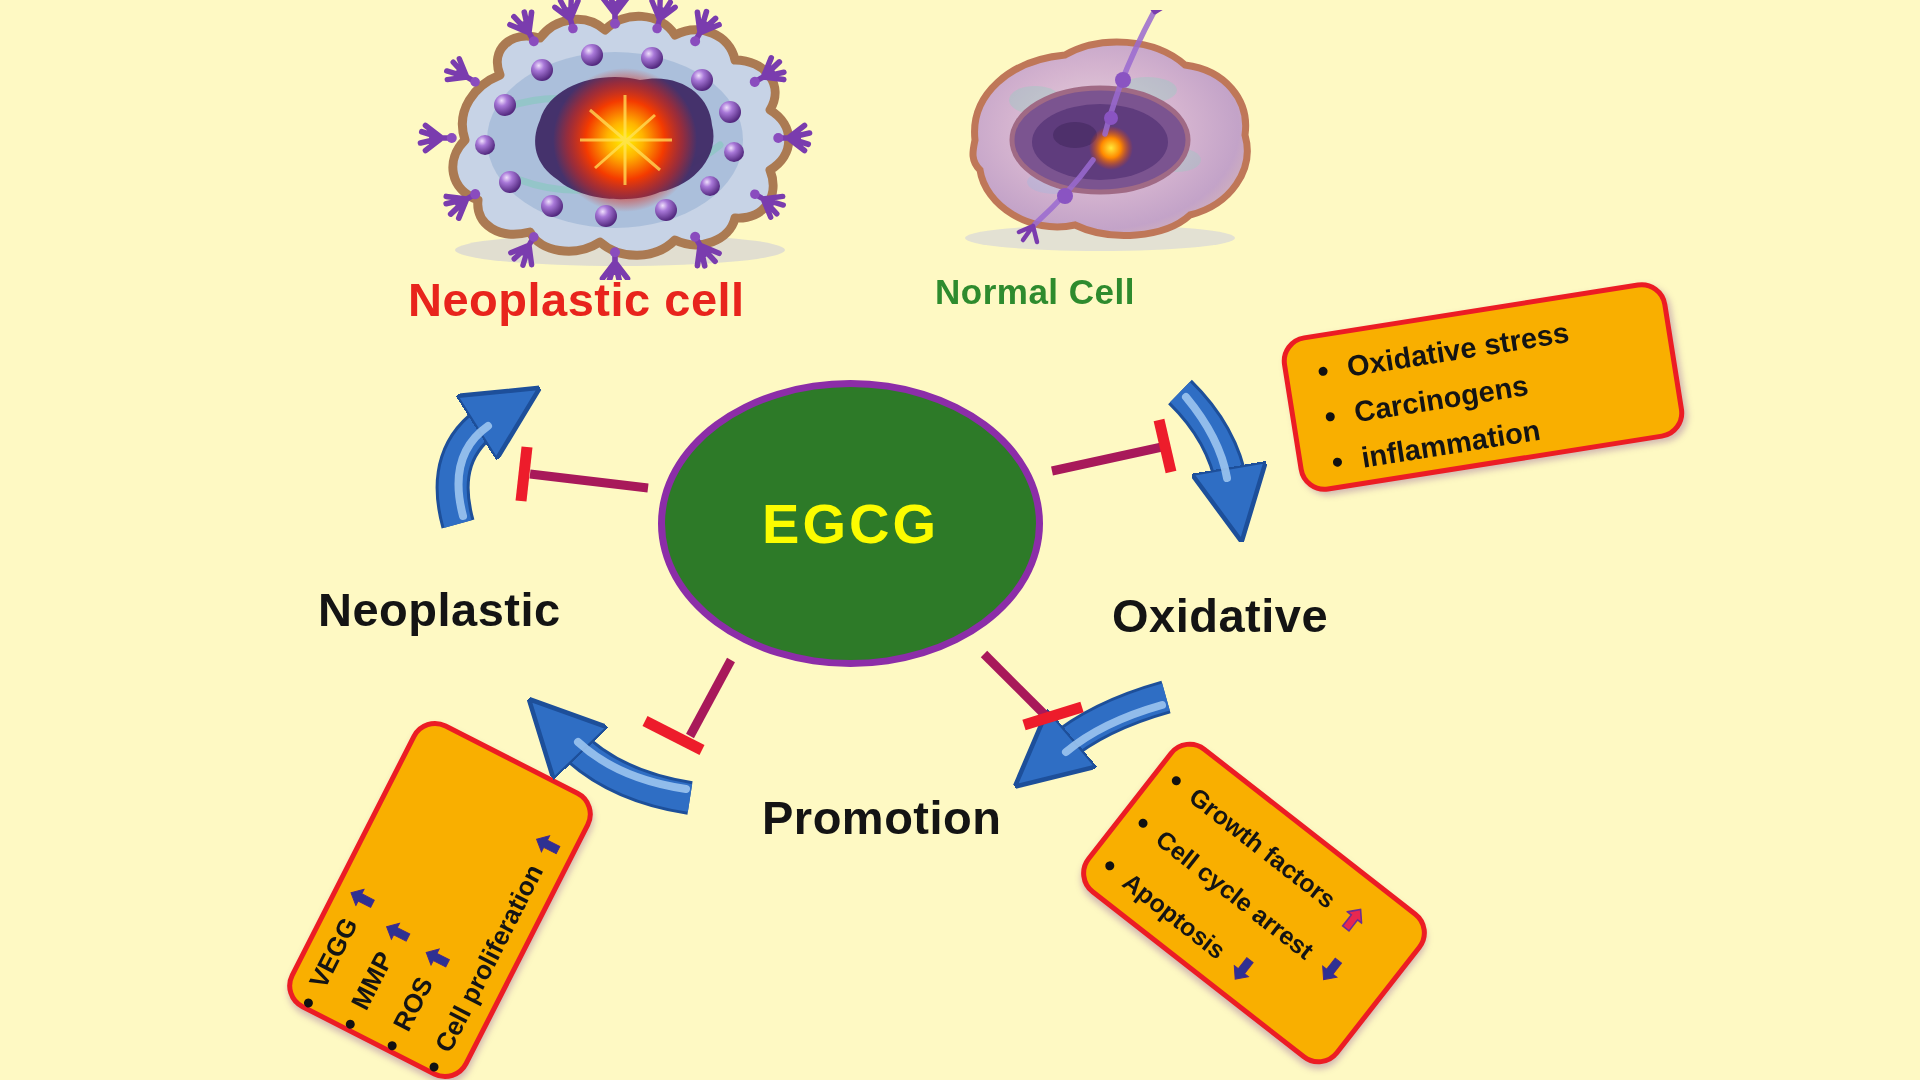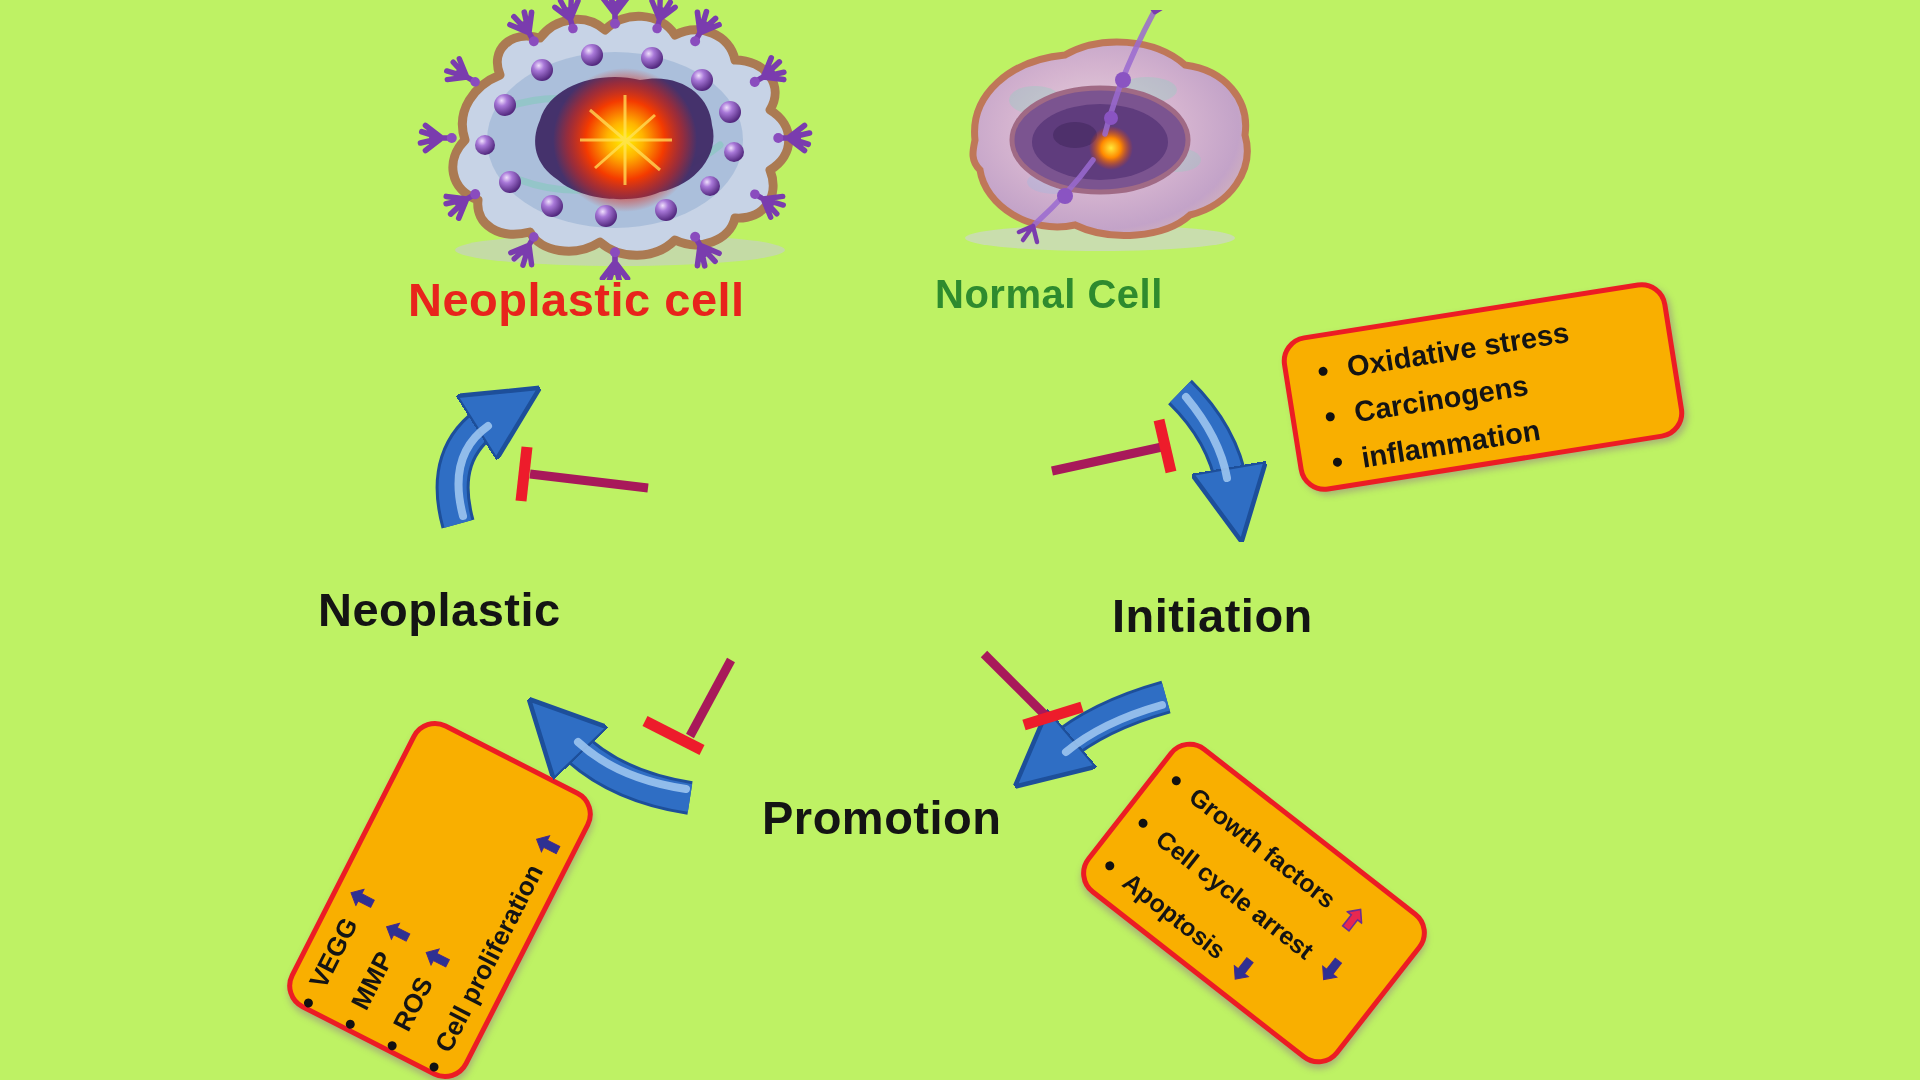--- a/index.html
+++ b/index.html
@@ -1,24 +1,24 @@
 <!DOCTYPE html>
 <html><head>
 <meta charset="utf-8">
 <style>
   html,body{margin:0;padding:0;background:#ffffff;}
   .canvas{
-    position:relative;width:1920px;height:1080px;background:#bef264;overflow:hidden;
+    position:relative;width:1920px;height:1080px;background:#fef9c3;overflow:hidden;
     font-family:"Liberation Sans", sans-serif;
   }
   .abs{position:absolute;}
   
   .big-label{font-weight:bold;white-space:nowrap;letter-spacing:0.5px;}
   .lbl-neoplastic{left:408px;top:272px;font-size:47px;color:#e8241c;}
-  .lbl-normal{left:935px;top:272px;font-size:40px;color:#2e8b2e;}
+  .lbl-normal{left:935px;top:272px;font-size:35px;color:#2e8b2e;}
   .lbl-stage{color:#141414;font-size:47px;}
   .lbl-progression{left:318px;top:582px;}
   .lbl-initiation{left:1112px;top:588px;}
   .lbl-promotion{left:714px;top:790px;margin-left:48px;}
   
   .egcg{
     left:658px;top:380px;width:385px;height:287px;border-radius:50%;
     background:#2d7a28;border:7px solid #8c2da8;box-sizing:border-box;
     display:flex;align-items:center;justify-content:center;
   }
@@ -150,23 +150,26 @@
       <g stroke="#7a3cae" stroke-width="4.5" fill="none" stroke-linecap="round">
         <path d="M240 2 L244 -10 M240 2 L232 -8 M240 2 L250 -4"></path>
         <path d="M118 216 L104 222 M118 216 L108 230 M118 216 L122 232"></path>
       </g>
     </svg>
   </div>
 
   <div class="abs big-label lbl-neoplastic">Neoplastic cell</div>
   <div class="abs big-label lbl-normal">Normal Cell</div>
   <div class="abs big-label lbl-stage lbl-progression">Neoplastic</div>
-  <div class="abs big-label lbl-stage lbl-initiation">Initiation</div>
+  <div class="abs big-label lbl-stage lbl-initiation">Oxidative</div>
   <div class="abs big-label lbl-stage lbl-promotion">Promotion</div>
 
+  <div class="abs egcg">
+    <span class="egcg-text">EGCG</span>
+  </div>
 
   <div class="abs obox box-top-right">
     <div class="item">
       <span class="dot"></span>
       <span>Oxidative stress</span>
     </div>
     <div class="item">
       <span class="dot"></span>
       <span>Carcinogens</span>
     </div>

